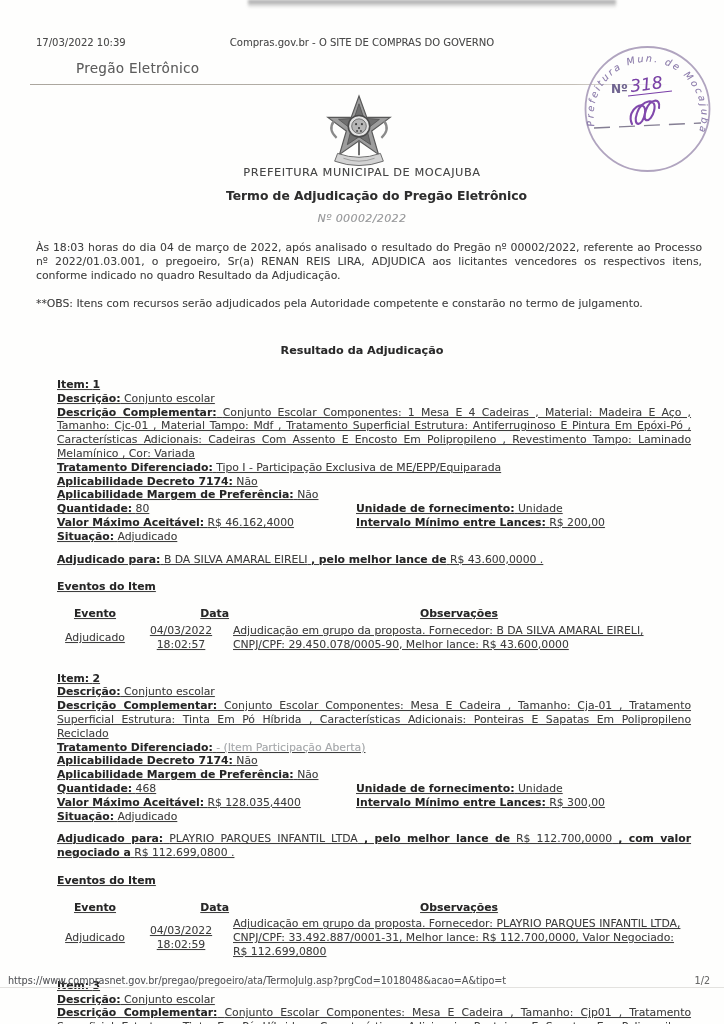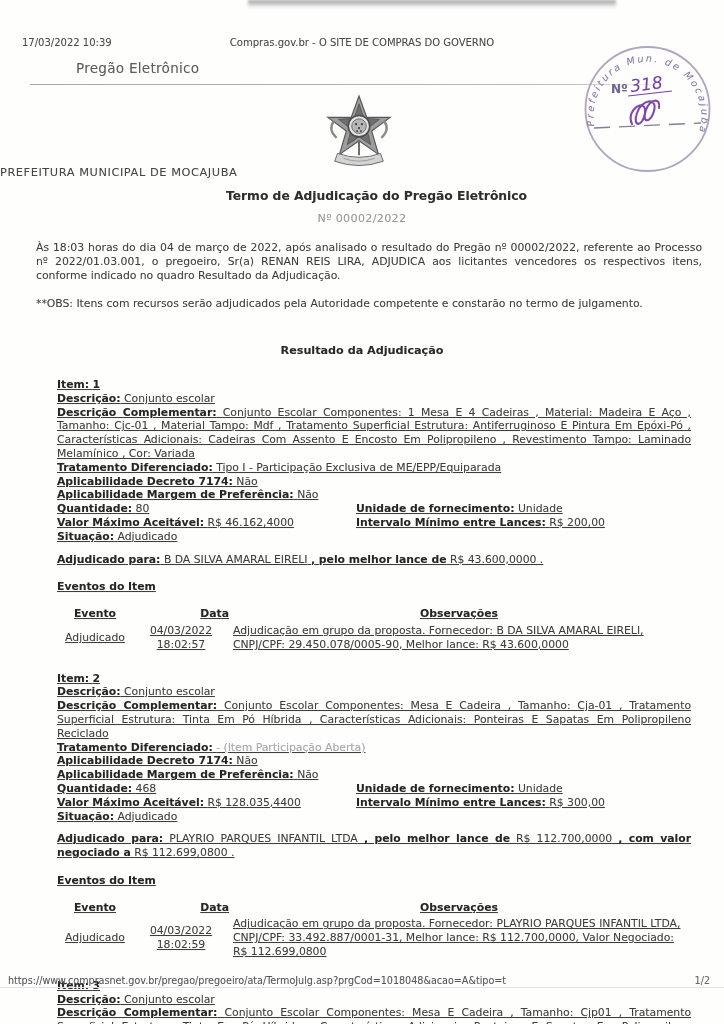--- a/index.html
+++ b/index.html
@@ -24,42 +24,42 @@
     background: linear-gradient(180deg, rgba(70,70,72,0.55), rgba(120,120,120,0));
     filter: blur(1.5px);
   }
   .scan-line-bottom {
     position: absolute; top: 987px; left: 0; width: 724px;
     border-top: 1px solid #e3e2df;
   }
 
   
   .print-header { position: absolute; top: 36px; left: 0; width: 724px; height: 14px; font-size: 10px; color: #4a4a4a; }
-  .print-header .dt { position: absolute; left: 22px; top: 0; }
+  .print-header .dt { position: absolute; left: 36px; top: 0; }
   .print-header .src { position: absolute; left: 0; width: 100%; text-align: center; top: 0; }
 
   .section-title {
     position: absolute; top: 62px; left: 76px;
     font-size: 13.5px; color: #5d5d5d; letter-spacing: 0.3px;
   }
   .header-rule {
     position: absolute; top: 84px; left: 30px; width: 640px; height: 1.4px;
     background: linear-gradient(90deg, #aba69e 0%, #b6b1a9 60%, #c4bfb7 85%, rgba(196,191,183,0) 100%);
   }
 
   .stamp { position: absolute; top: 42px; left: 580px; width: 135px; height: 135px; }
 
   .coat { position: absolute; top: 94px; left: 322px; width: 74px; height: 74px; }
 
-  .org-line { position: absolute; top: 166px; left: 0; width: 100%; text-align: left;
+  .org-line { position: absolute; top: 166px; left: 0; width: 100%; text-align: center;
     font-size: 11.3px; color: #454545; letter-spacing: 0.6px; }
   .doc-title { position: absolute; top: 190px; left: 0; width: 100%; text-align: center;
     font-size: 12.3px; font-weight: bold; color: #2e2e2e; padding-left: 29px; }
   .doc-number { position: absolute; top: 212px; left: 0; width: 100%; text-align: center;
-    font-size: 11px; color: #9a9b9d; letter-spacing: 0.4px; }
+    font-size: 11px; color: #9a9b9d; letter-spacing: 0.4px; font-style: italic; }
 
   .body-flow { position: absolute; top: 241px; left: 0; width: 724px; }
   .intro { margin: 0 22px 0 36px; text-align: justify; }
   .obs { margin: 15px 35px 0 36px; }
   .result-heading { margin-top: 33px; text-align: center; font-weight: bold; color: #2a2a2a; font-size: 11.2px; }
 
   .items { margin: 20px 33px 0 57px; }
   .item { margin-bottom: 19px; text-decoration: underline; }
   .item p { margin: 0; }
   .just { text-align: justify; }

